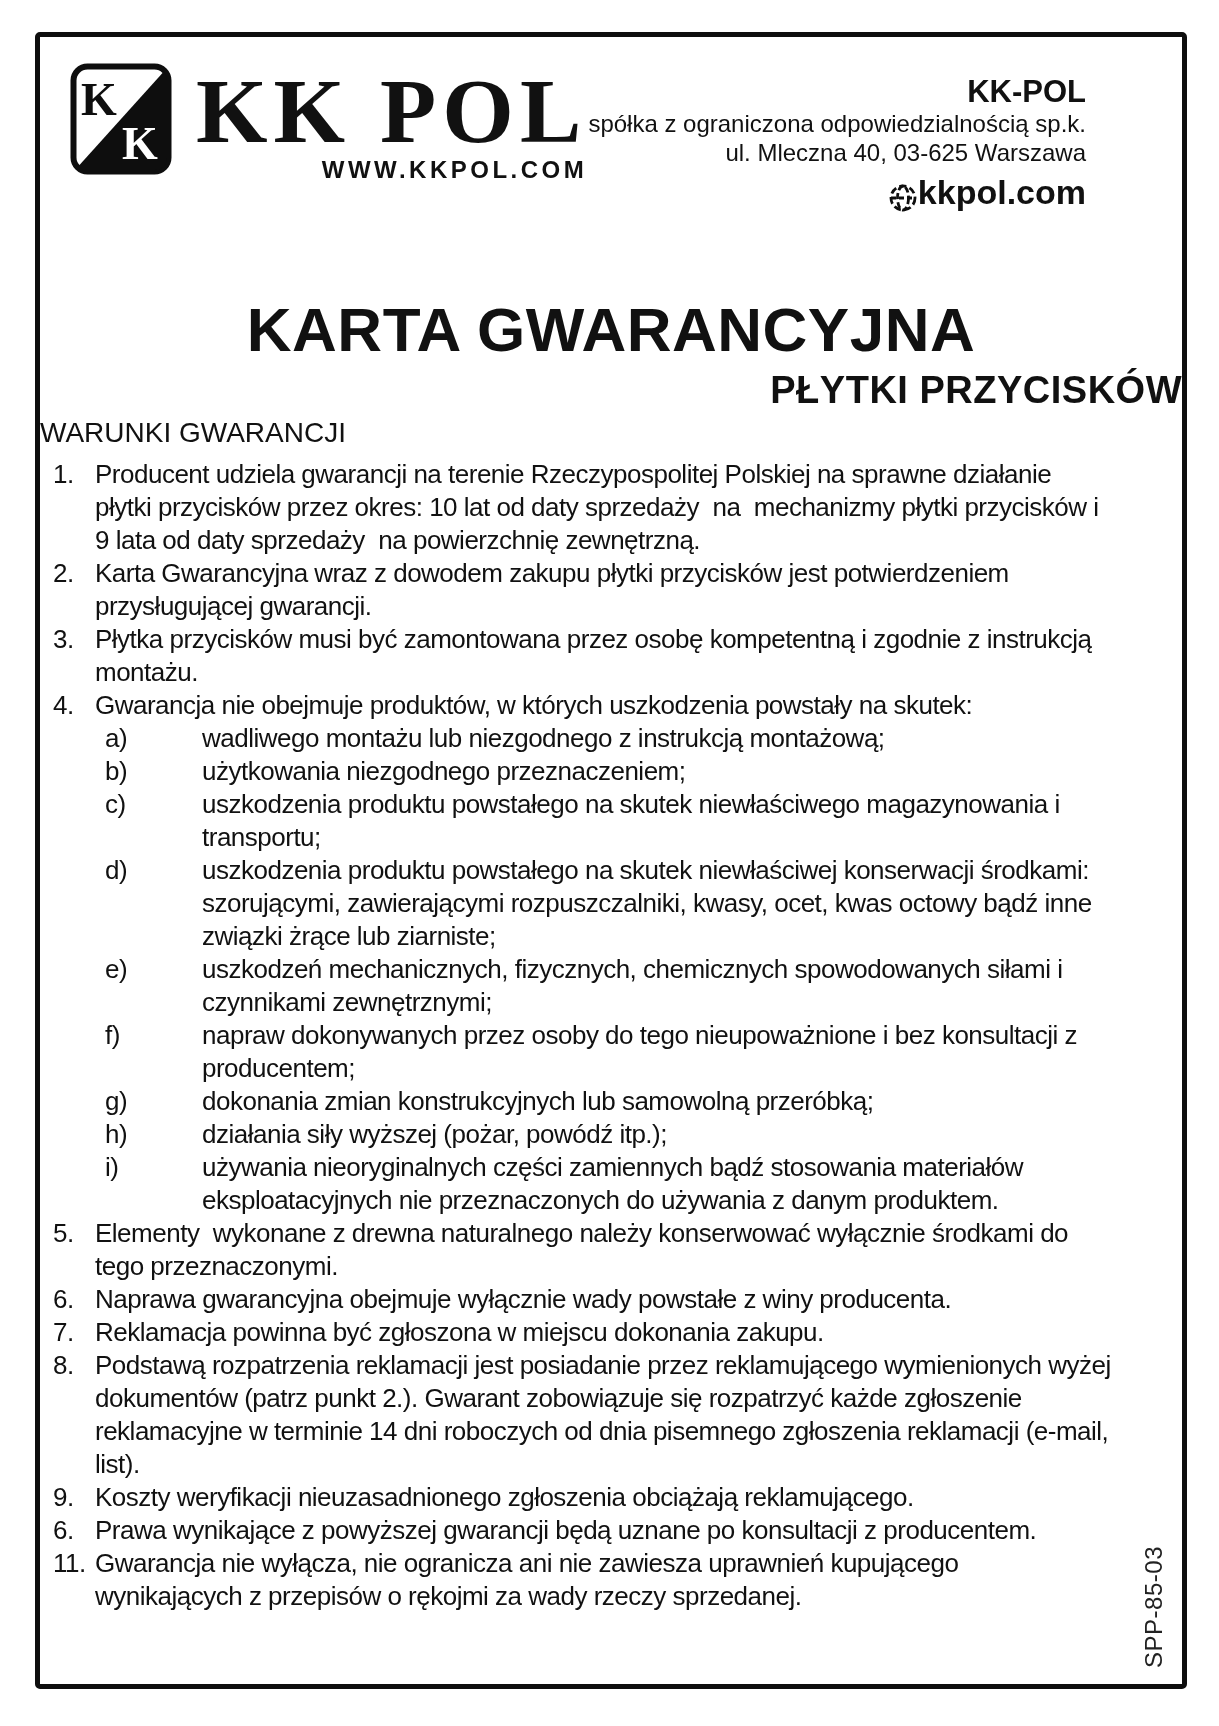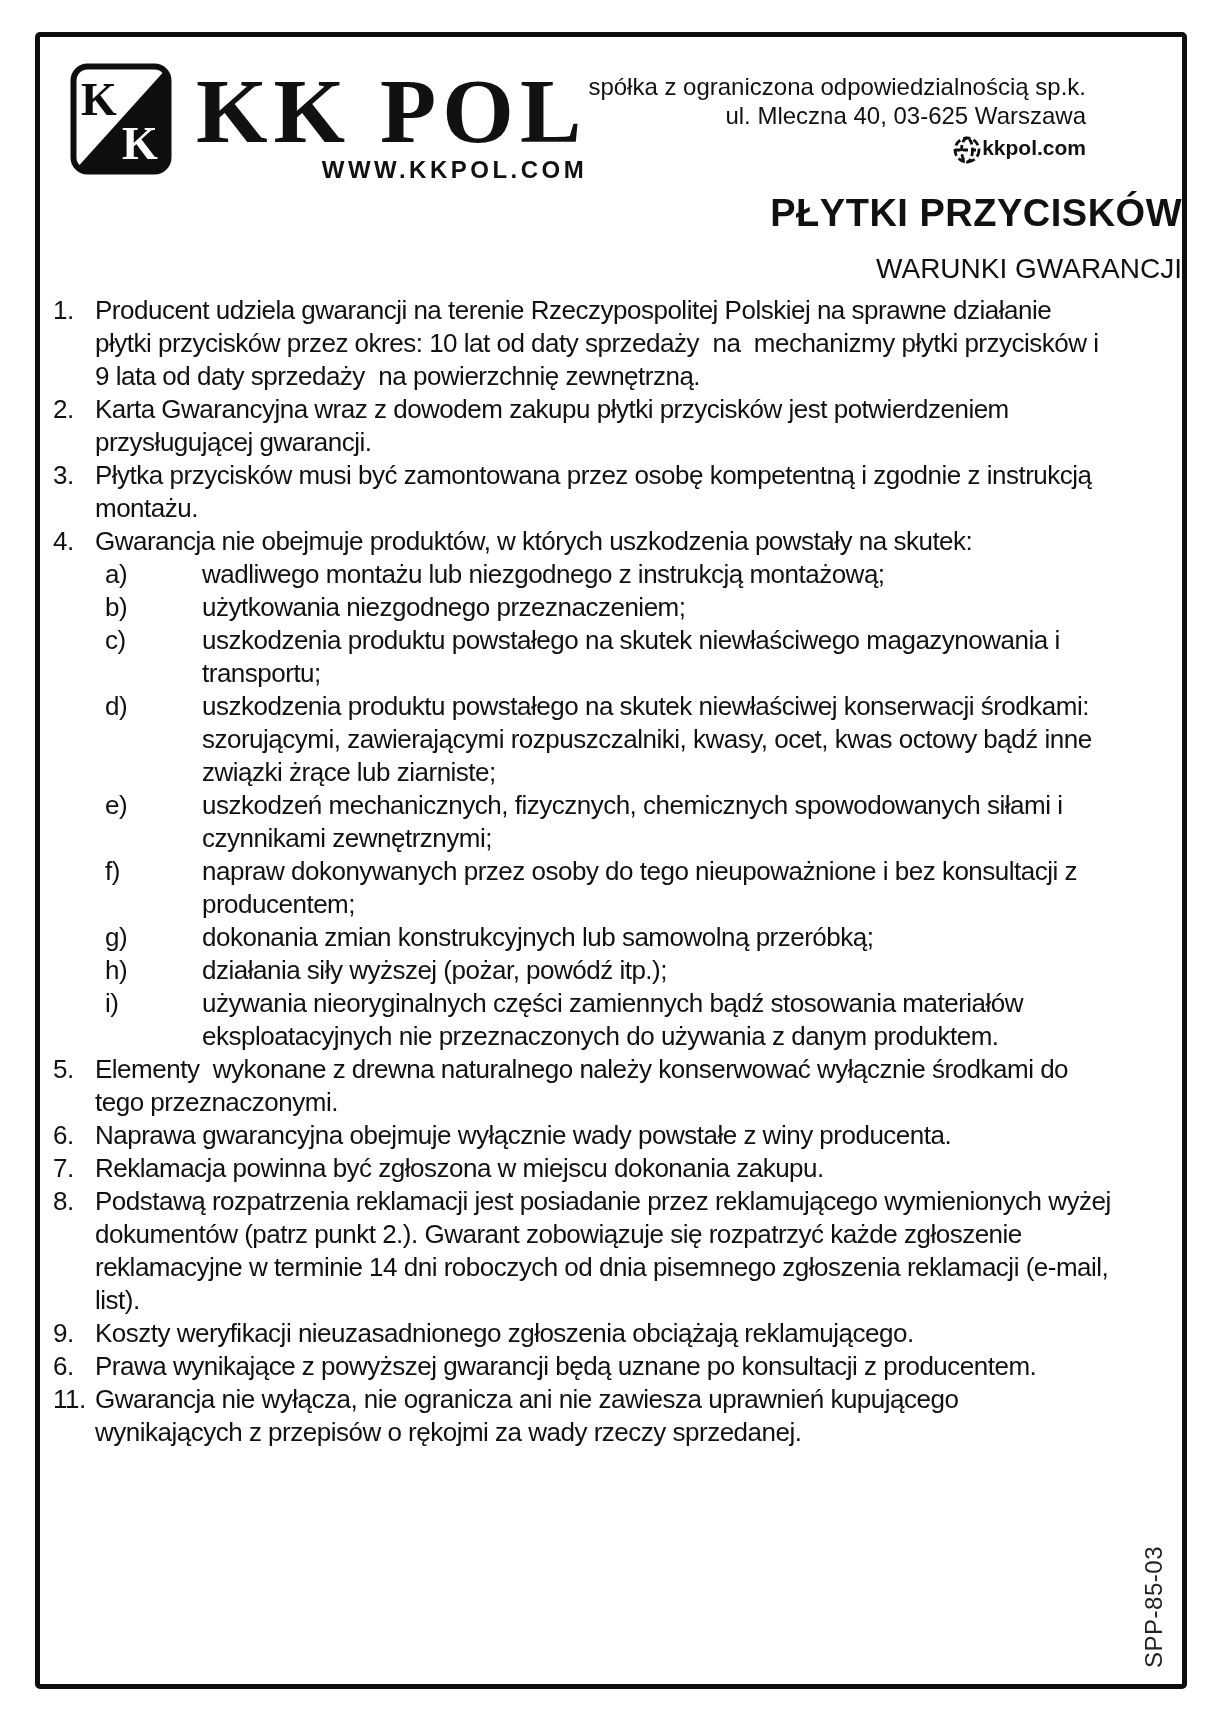--- a/index.html
+++ b/index.html
@@ -27,34 +27,34 @@
     font-family:"Liberation Serif", serif;font-weight:bold;
     font-size:92px;line-height:0.92;letter-spacing:6px;white-space:nowrap;
   }
   .logo-site{
     font-weight:bold;font-size:24px;letter-spacing:3.5px;margin-top:2px;
   }
   .company{text-align:right;padding-top:10px;line-height:1.2;}
   .company-name{font-weight:bold;font-size:31px;}
   .company-line{font-size:24px;}
   .company-domain{
-    display:flex;justify-content:flex-end;align-items:flex-start;
-    font-weight:bold;font-size:21px;margin-top:4px;
+    display:flex;justify-content:flex-end;align-items:flex-end;
+    font-weight:bold;font-size:34px;margin-top:4px;
   }
   
   .title{
     text-align:center;font-weight:bold;font-size:62px;letter-spacing:0.5px;
     margin-top:86px;line-height:1;
   }
   .subtitle{
     text-align:right;font-weight:bold;font-size:38px;letter-spacing:0.5px;
     margin-top:10px;line-height:1;
   }
   .section-heading{
-    text-align:right;font-size:28px;margin-top:22px;line-height:1.1;padding-left:12px;
+    text-align:left;font-size:28px;margin-top:9px;line-height:1.1;
   }
   
   .terms{
     margin:10px 70px 0 13px;
     font-size:26px;line-height:33px;letter-spacing:-0.5px;
   }
   .row{display:flex;align-items:flex-start;}
   .num{flex:0 0 42px;}
   .txt{flex:1 1 auto;white-space:pre-wrap;}
   .sub{margin-left:52px;}
@@ -84,35 +84,37 @@
         <text x="29" y="52" text-anchor="middle" font-family="'Liberation Serif', serif" font-weight="bold" font-size="46" fill="#0e0e0e">K</text>
         <text x="70" y="96" text-anchor="middle" font-family="'Liberation Serif', serif" font-weight="bold" font-size="46" fill="#ffffff">K</text>
       </svg>
       <div class="wordmark-col">
         <div class="wordmark">KK POL</div>
         <div class="logo-site">WWW.KKPOL.COM</div>
       </div>
     </div>
 
     <div class="company">
+      <div class="company-name">KK-POL</div>
       <div class="company-line">spółka z ograniczona odpowiedzialnością sp.k.</div>
       <div class="company-line">ul. Mleczna 40, 03-625 Warszawa</div>
       <div class="company-domain">
         <svg width="30" height="30" viewBox="0 0 30 30" aria-hidden="true">
           <g fill="none" stroke="#0e0e0e" stroke-width="2.8">
             <circle cx="15" cy="15" r="12" stroke-dasharray="7 3.5"></circle>
             <ellipse cx="15" cy="15" rx="5.5" ry="12" stroke-dasharray="6 3"></ellipse>
             <path d="M3 15h24" stroke-dasharray="5 3"></path>
           </g>
         </svg>
         <span>kkpol.com</span>
       </div>
     </div>
   </div>
 
+  <div class="title">KARTA GWARANCYJNA</div>
   <div class="subtitle">PŁYTKI PRZYCISKÓW</div>
   <div class="section-heading">WARUNKI GWARANCJI</div>
 
   <div class="terms">
 
     <div class="row">
       <span class="num">1.</span>
       <span class="txt">Producent udziela gwarancji na terenie Rzeczypospolitej Polskiej na sprawne działanie płytki przycisków przez okres: 10 lat od daty sprzedaży  na  mechanizmy płytki przycisków i 9 lata od daty sprzedaży  na powierzchnię zewnętrzną.</span>
     </div>
 

